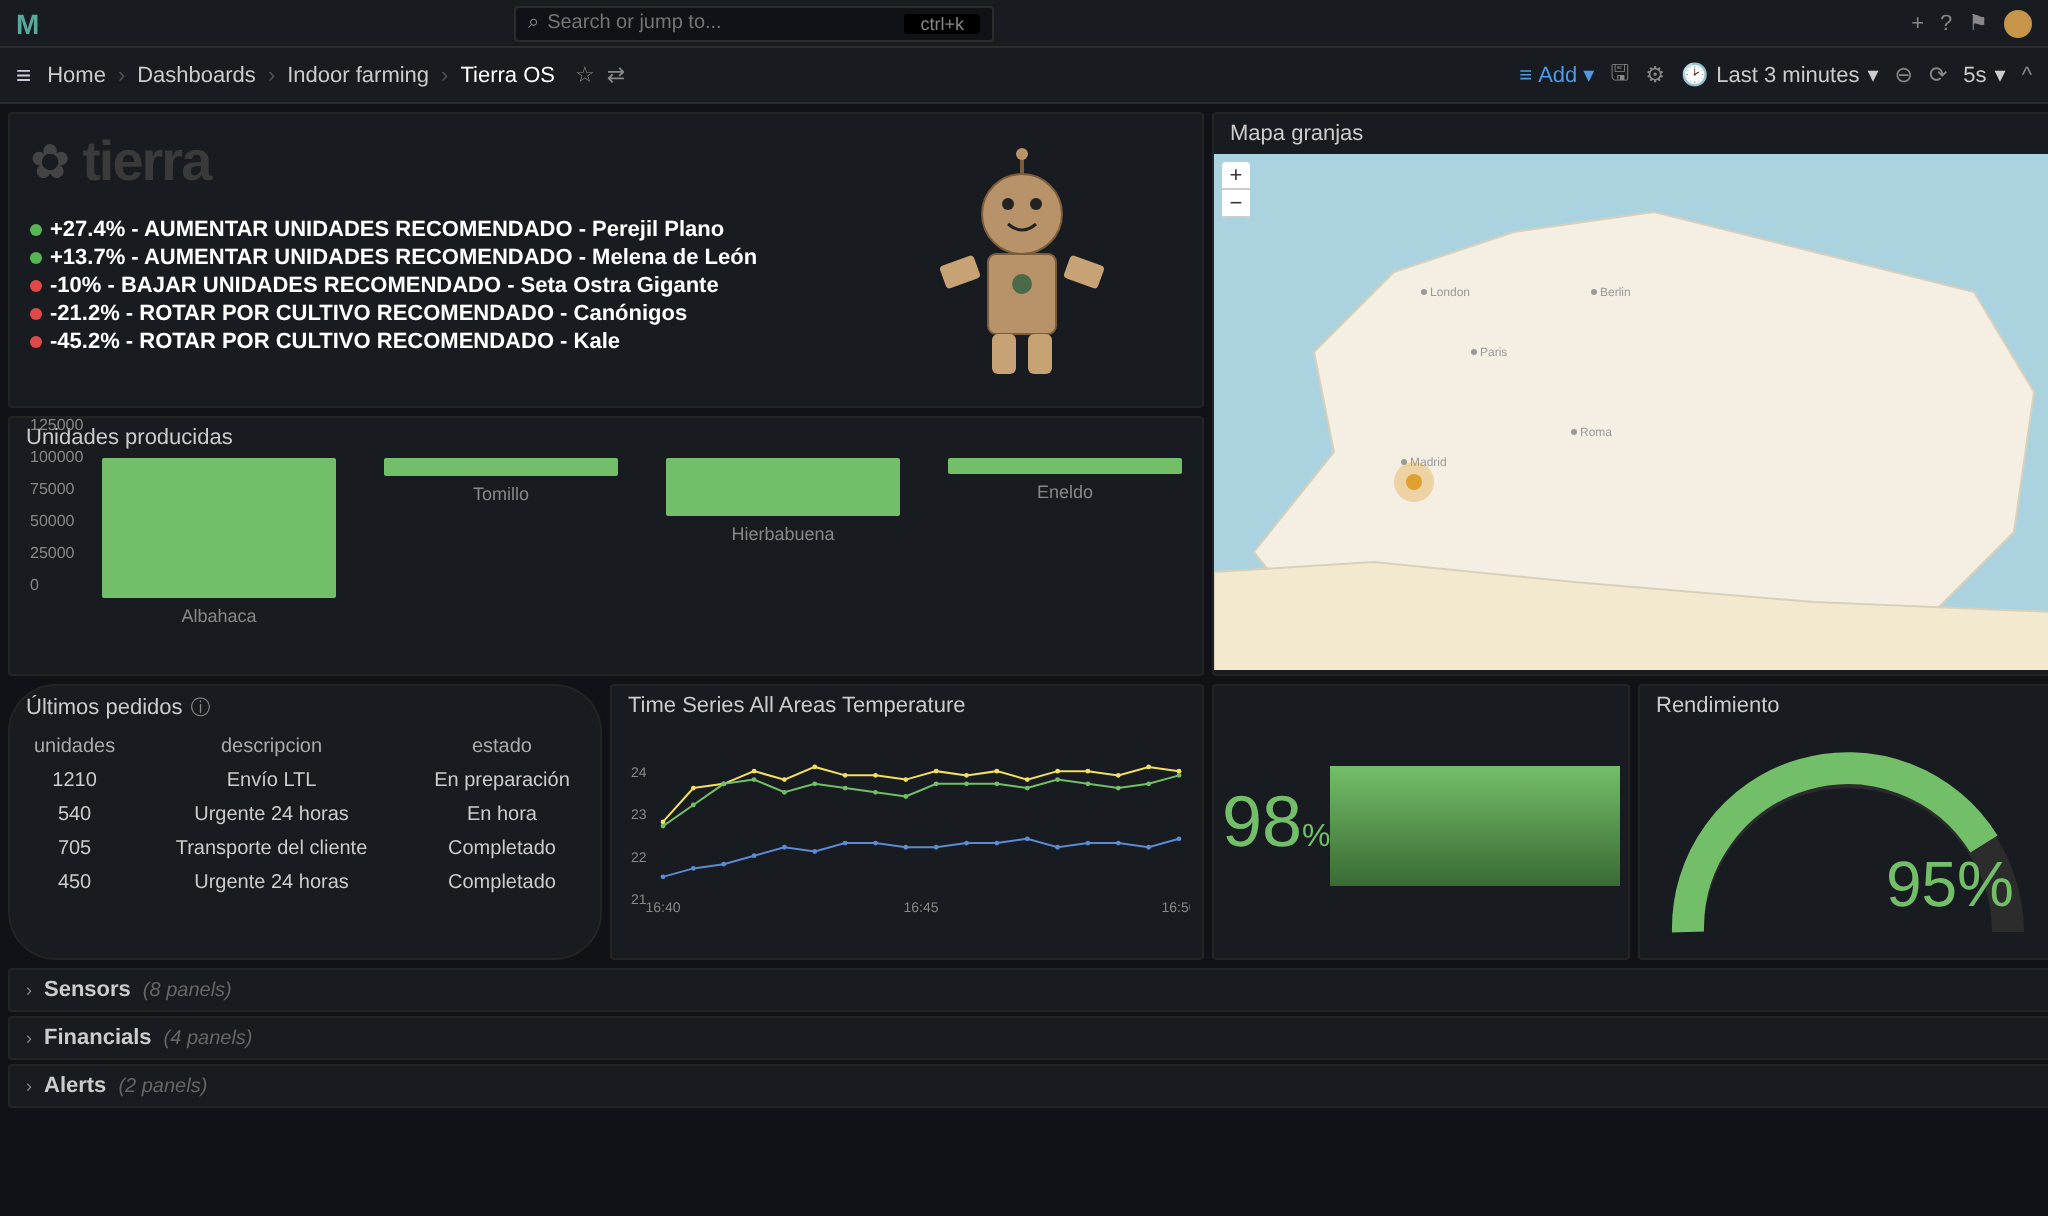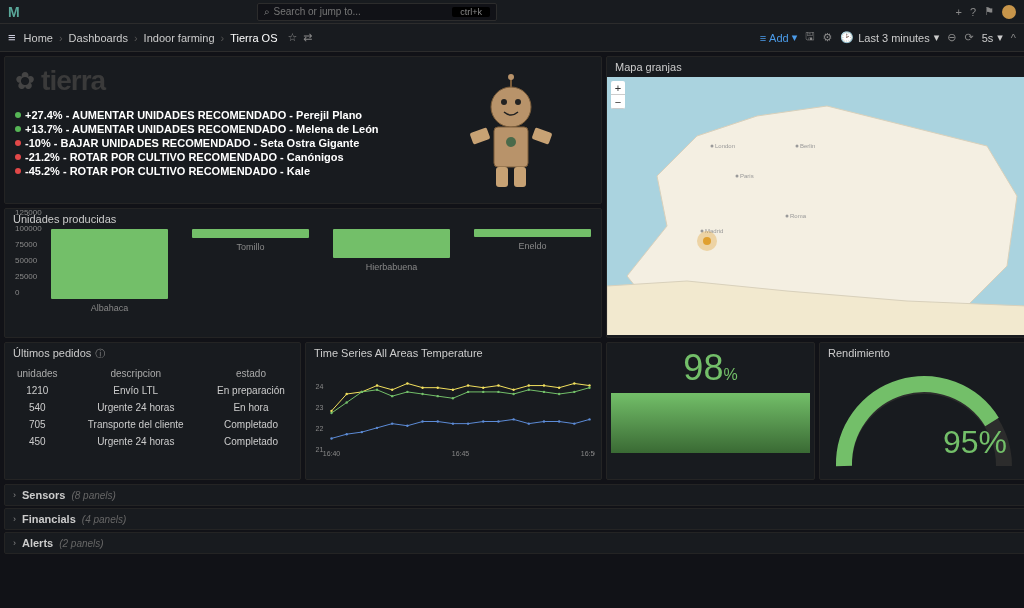--- a/index.html
+++ b/index.html
@@ -59,33 +59,33 @@
 .bar-panel { grid-column: 1; grid-row: 2; }
 .bar-chart { display: flex; align-items: flex-start; height: 86px; padding: 0 10px; gap: 24px; }
 .bar-col { flex: 1; display: flex; flex-direction: column; align-items: center; }
 .bar { width: 100%; background: #73bf69; border-radius: 1px; }
 .bar-label { font-size: 9px; color: #888; margin-top: 4px; }
 .ytick { position: absolute; left: 10px; font-size: 8px; color: #888; }
 .bar-wrap { position: relative; padding-left: 36px; }
 
 
 .row3 { grid-column: 1; grid-row: 3; display: flex; gap: 4px; }
-.orders-panel { flex: 1; }
+.orders-panel { flex: 1; border-radius: 24px; }
 .orders-table { width: 100%; font-size: 10px; border-collapse: collapse; }
 .orders-table th, .orders-table td { padding: 3px 6px; text-align: center; color: #ccc; }
 .orders-table th { color: #aaa; font-weight: 400; }
 .info-icon { font-size: 10px; color: #888; margin-left: 4px; }
 
 .ts-panel { flex: 1; }
 .ts-chart { height: 98px; padding: 4px 6px; position: relative; }
 
 
 .stats-row { grid-column: 2; grid-row: 3; display: flex; gap: 4px; }
 .kpi-panel { flex: 1; display: flex; flex-direction: column; }
-.kpi-body { flex: 1; display: flex; flex-direction: column; align-items: center; justify-content: flex-start; padding: 4px; }
+.kpi-body { flex: 1; display: flex; flex-direction: row; align-items: center; justify-content: flex-start; padding: 4px; }
 .kpi-big { font-size: 36px; font-weight: 300; color: #73bf69; }
 .kpi-pct { font-size: 16px; }
 .kpi-area { width: 100%; height: 60px; background: linear-gradient(180deg, #73bf69, #3a6a34); margin-top: 4px; }
 .gauge-wrap { display: flex; align-items: center; justify-content: center; height: 100%; position: relative; }
 .gauge-txt { position: absolute; font-size: 32px; font-weight: 300; color: #73bf69; right: 20px; bottom: 18px; }
 
 
 .rows-collapsed { grid-column: 1 / 3; display: flex; flex-direction: column; gap: 2px; }
 .crow { background: #181b1f; padding: 4px 8px; font-size: 11px; color: #ccc; display: flex; align-items: center; gap: 6px; border: 1px solid #242424; border-radius: 2px; }
 .crow .chev { color: #888; font-size: 9px; }

